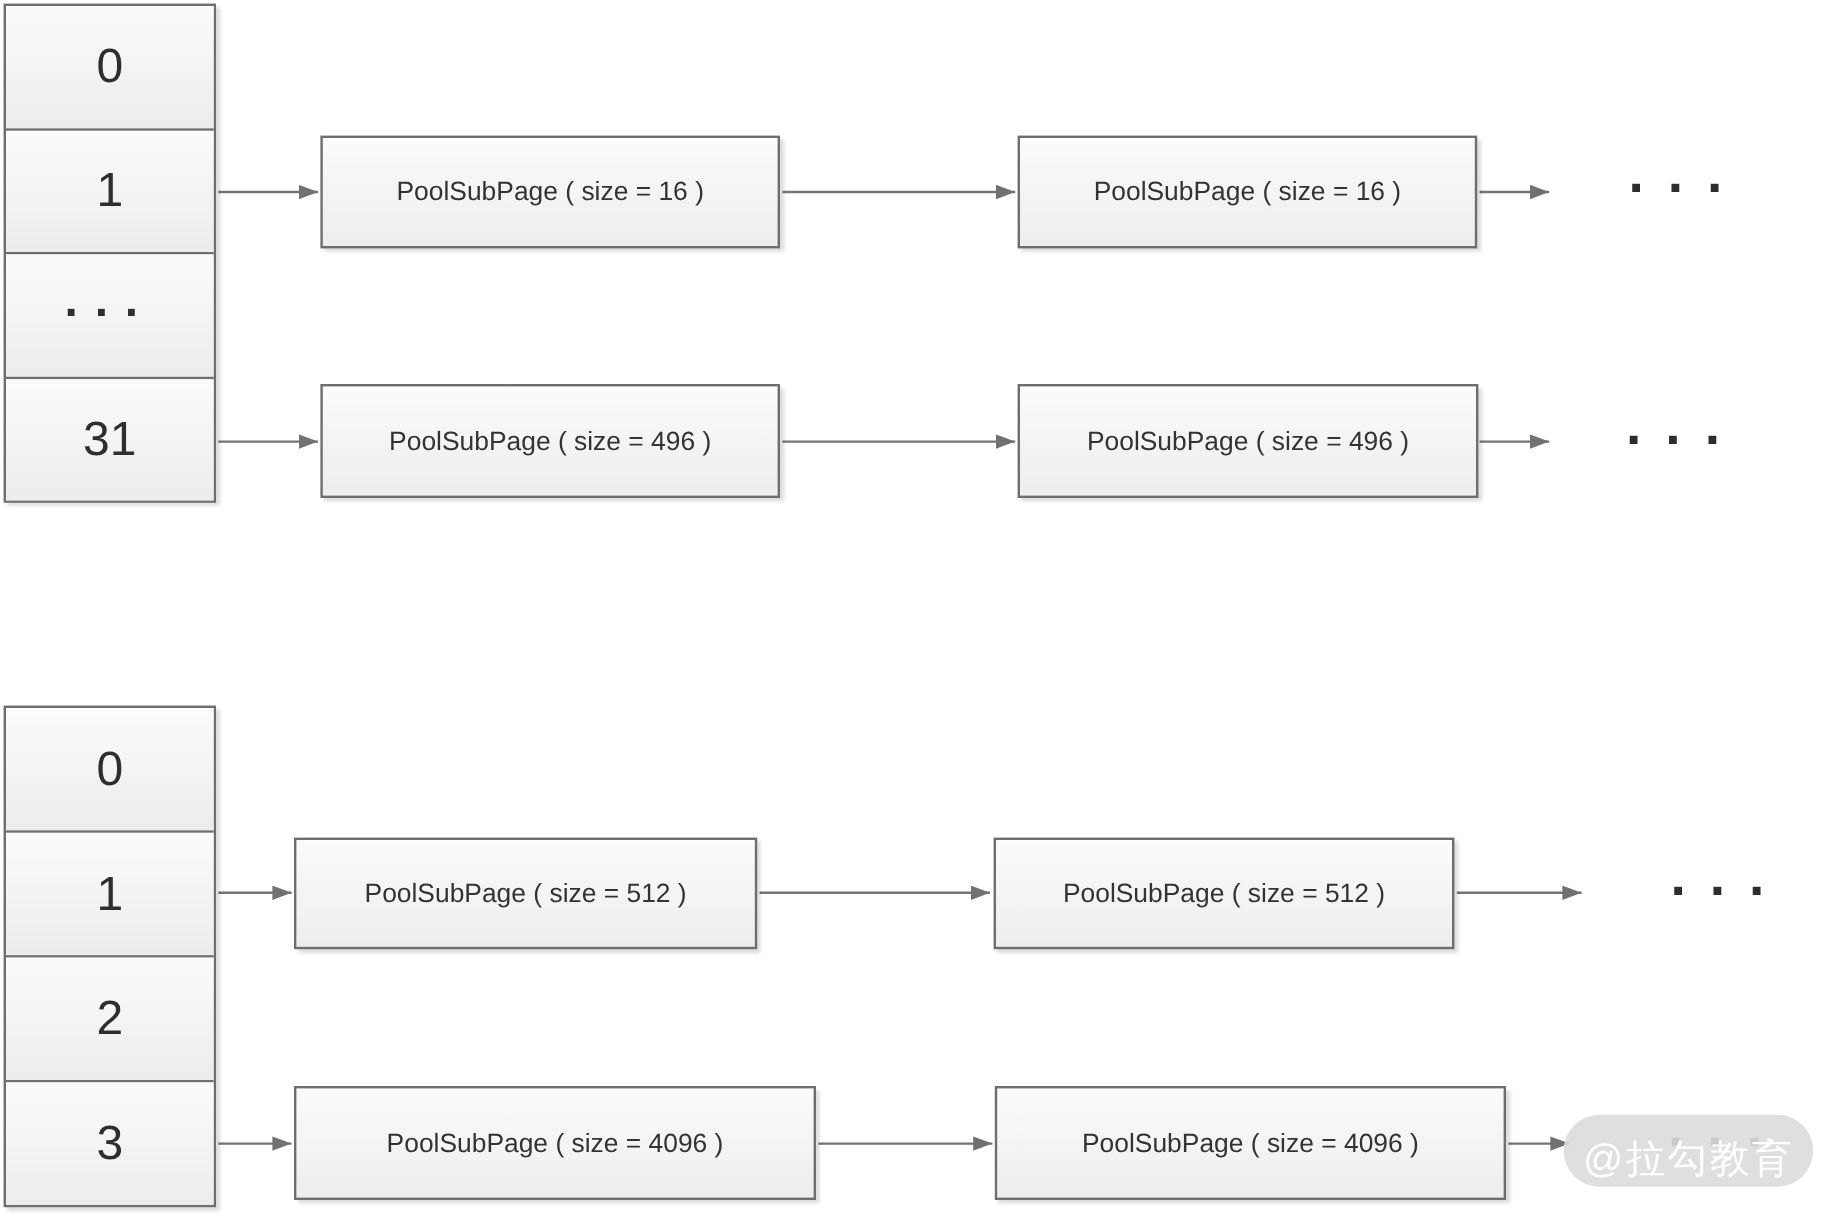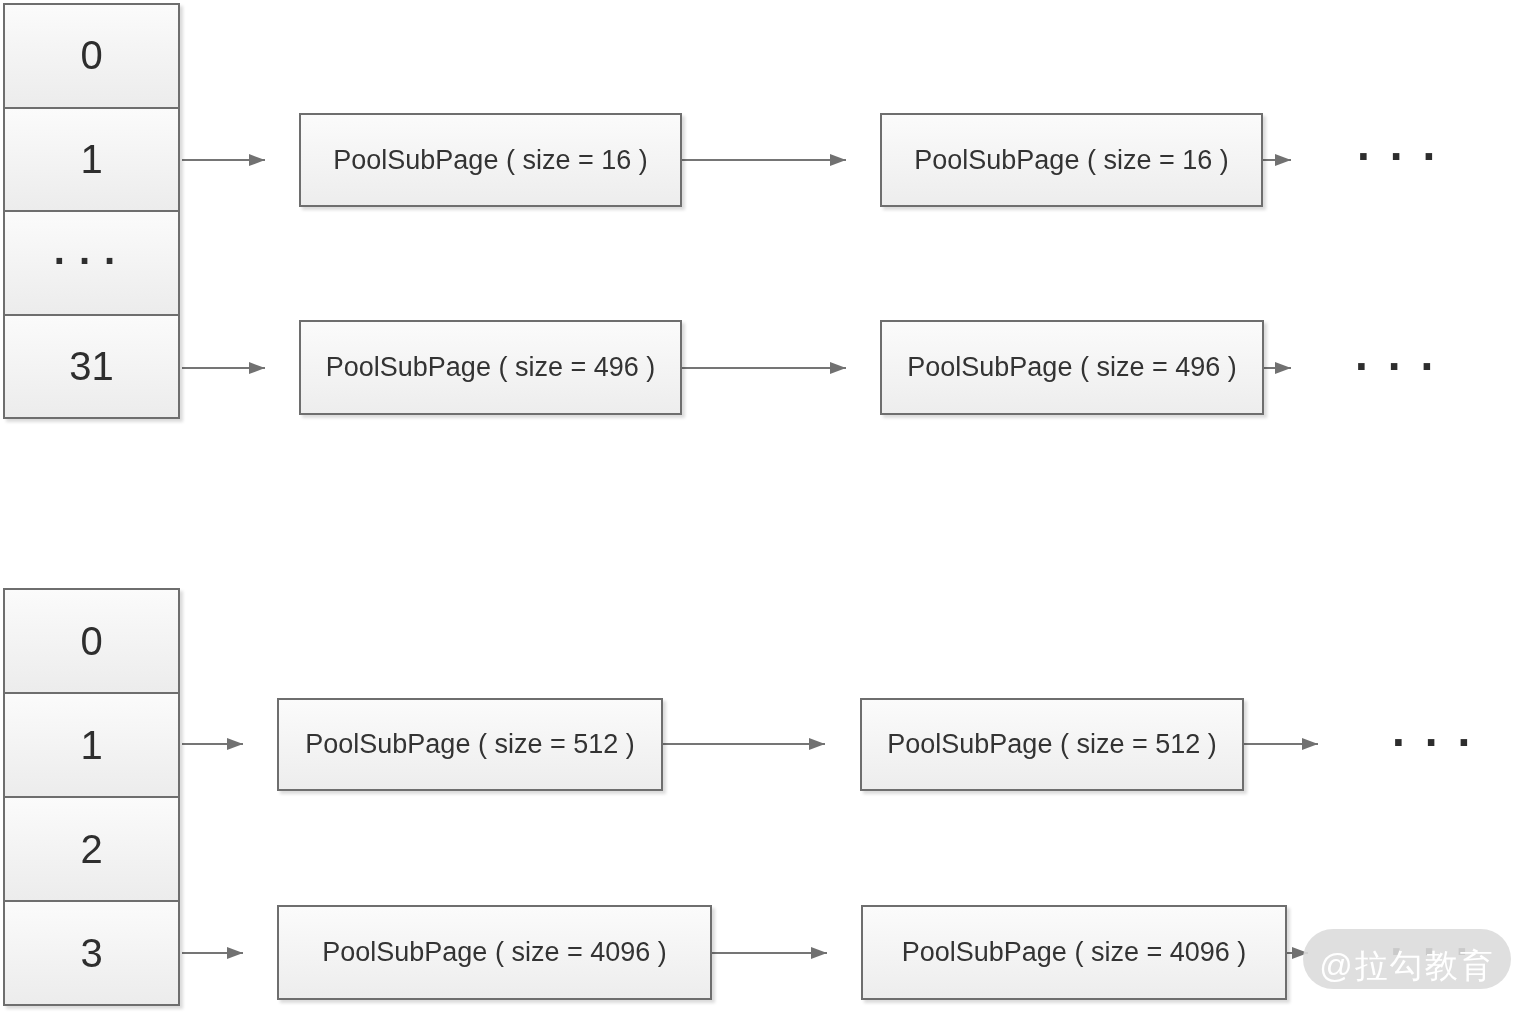--- a/index.html
+++ b/index.html
@@ -21,21 +21,21 @@
     font-size:40px; color:#2e2e2e;
   }
   .cell:last-child { border-bottom:none; }
   .cell .dots { font-weight:bold; letter-spacing:14px; transform:translateY(-12px); }
   .node {
     position:absolute; box-sizing:border-box;
     border:2px solid #6e6e6e;
     background:linear-gradient(180deg,#fbfbfb 0%, #ededed 100%);
     box-shadow:3px 3px 3px rgba(0,0,0,0.14);
     display:flex; align-items:center; justify-content:center;
-    font-size:27px; color:#333333; white-space:nowrap;margin-left:32px;
+    font-size:22px; color:#333333; white-space:nowrap;
   }
   .ellipsis {
     position:absolute; font-size:46px; font-weight:bold;
     letter-spacing:20px; color:#2d2d2d; line-height:1;
   }
   .arrows { position:absolute; left:0; top:0; pointer-events:none; }
   .watermark {
     position:absolute; left:1303px; top:929px; width:208px; height:60px;
     border-radius:30px; background:rgba(219,219,219,0.90);
     display:flex; align-items:flex-end; justify-content:center;

